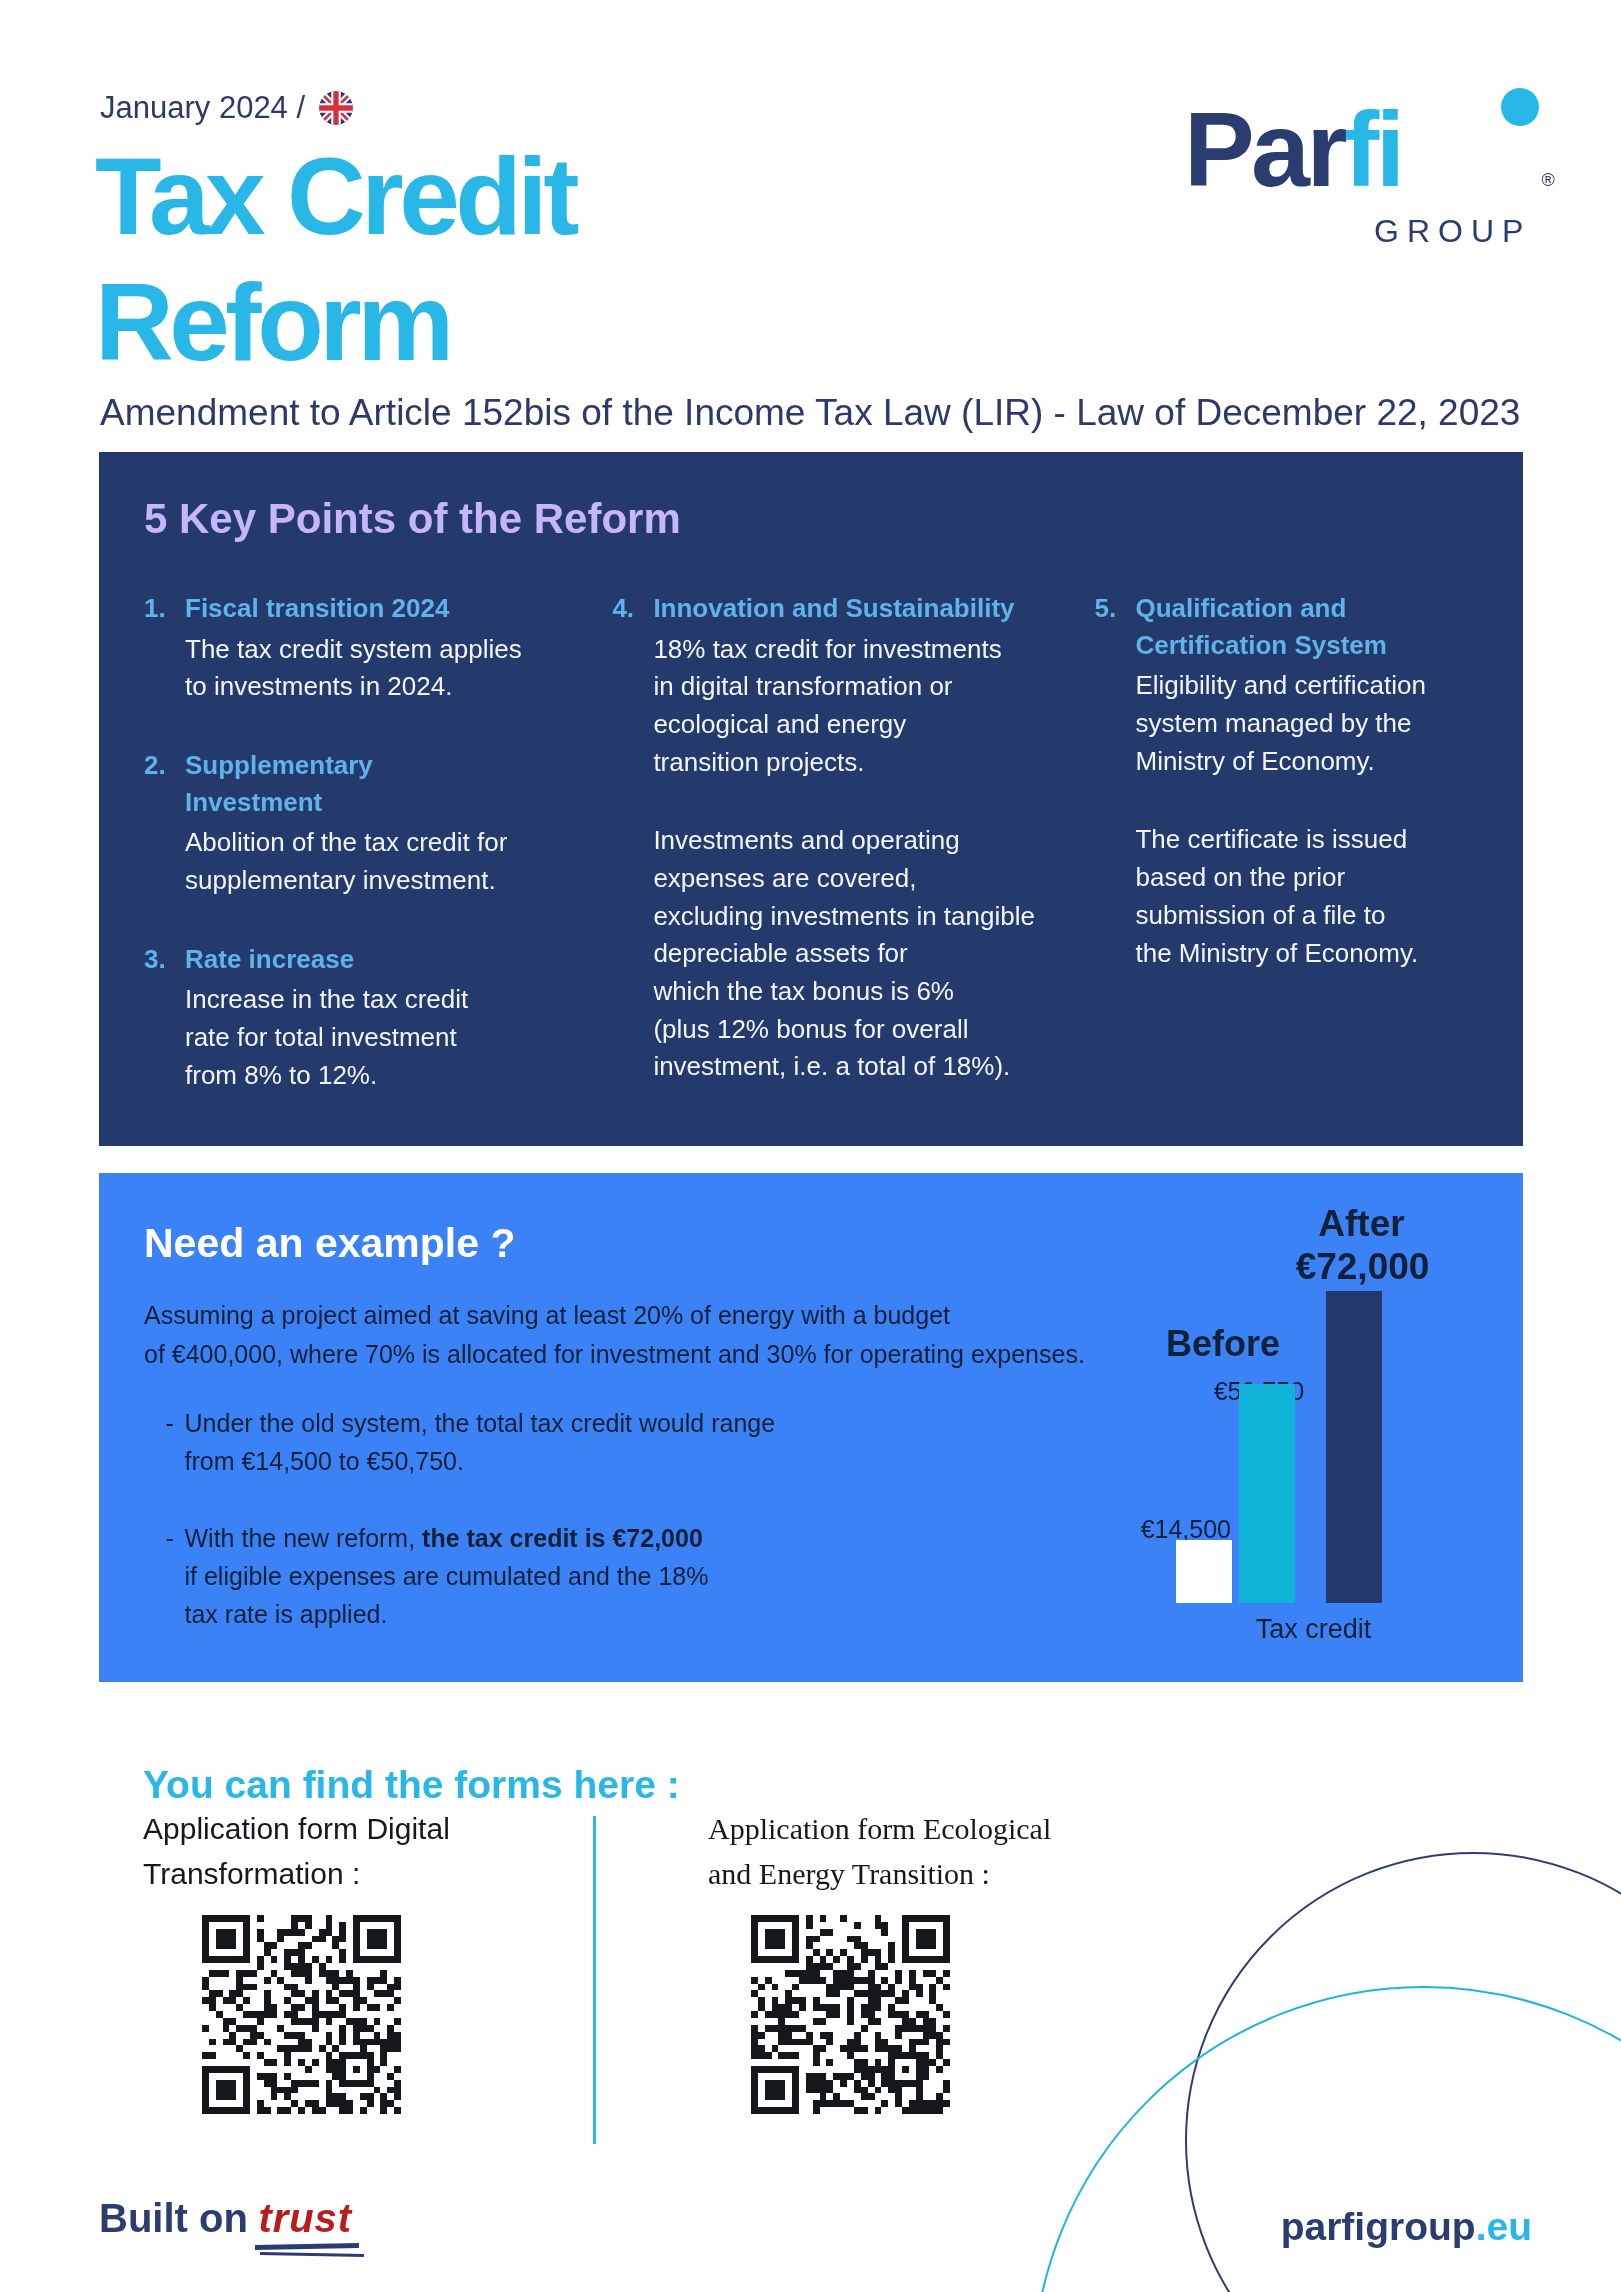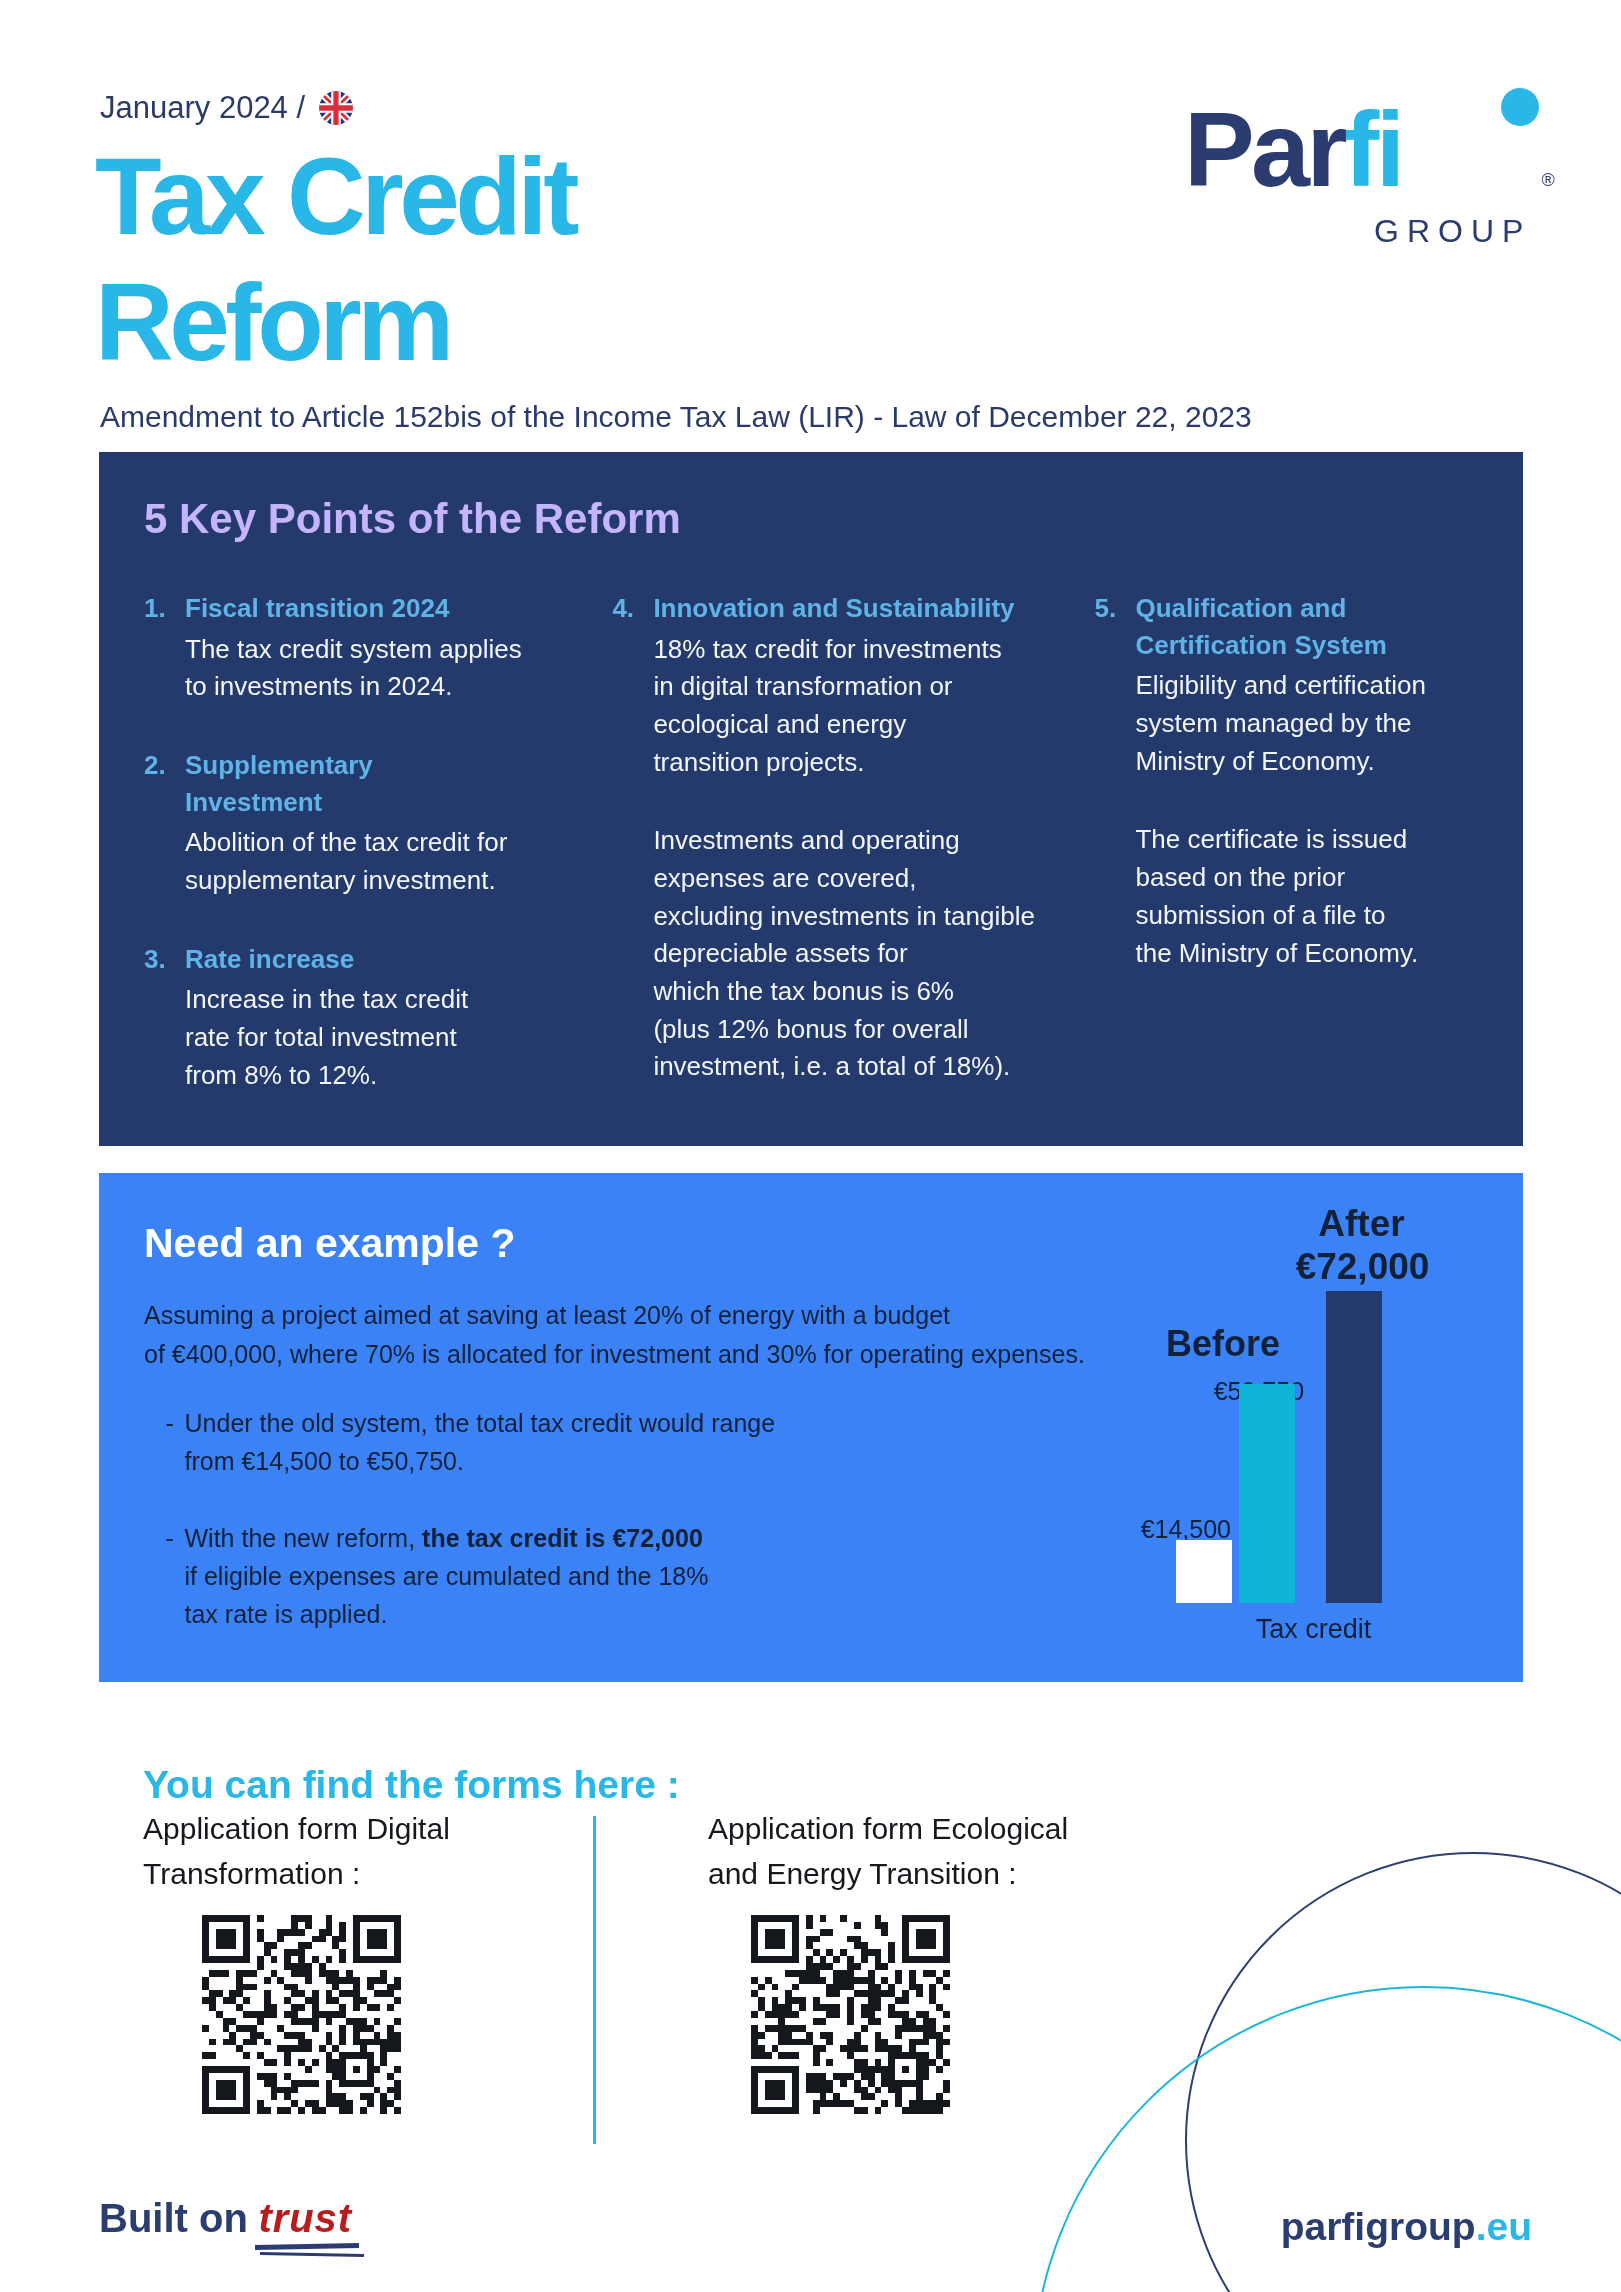--- a/index.html
+++ b/index.html
@@ -18,21 +18,21 @@
     position:absolute; left:95px; top:133px; font-size:109px; font-weight:700;
     color:#29b7e8; line-height:1.16; letter-spacing:-4.5px;
   }
   .logo { position:absolute; left:1184px; top:86px; width:351px; }
   .logo-word { position:relative; font-size:106px; font-weight:700; letter-spacing:-3.6px; line-height:1.2; white-space:nowrap; }
   .logo-navy { color:#2b3c70; }
   .logo-cyan { color:#29b7e8; }
   .logo-dot { position:absolute; right:-3.6px; top:1.8px; width:38px; height:38px; border-radius:50%; background:#29b7e8; }
   .logo-reg { position:absolute; right:-19.7px; bottom:21.5px; font-size:18px; color:#2b3c70; font-weight:400; letter-spacing:0; }
   .logo-group { text-align:right; padding-right:3.6px; font-size:32px; letter-spacing:8px; color:#2b3c70; font-weight:400; margin-top:0px; }
-  .subtitle { position:absolute; left:100px; top:392px; font-size:30px; font-weight:300; color:#2c3a6b; letter-spacing:0px;margin-top:8px; }
+  .subtitle { position:absolute; left:100px; top:392px; font-size:37px; font-weight:300; color:#2c3a6b; letter-spacing:0px; }
 
   
   .keypoints {
     position:absolute; left:99px; top:452px; width:1424px; height:694px;
     background:#243a6d; padding:43px 45px; color:#f2f6fb;
   }
   .keypoints h2 { color:#c4b5fd; font-size:42px; font-weight:700; margin-bottom:47px; }
   .kp-cols { display:flex; gap:25px; }
   .kp-col1 { width:452px; } .kp-col2 { width:466px; } .kp-col3 { width:391px; }
   .point { display:grid; grid-template-columns:41px 1fr; margin-bottom:41px; }
@@ -65,21 +65,21 @@
   .lbl-after-v { left:99px; top:73px;  width:215px; text-align:center; font-size:37px; font-weight:700; }
   .lbl-before  { left:-27px; top:150px; width:188px; text-align:center; font-size:36px; font-weight:700; }
   .lbl-mid     { left:13.4px;  top:204px; width:179px; text-align:center; font-size:25px; font-weight:400; }
   .lbl-min     { left:-104px;top:342px; width:179px; text-align:right;  font-size:25px; font-weight:400; }
   .lbl-axis    { left:68px;  top:441px; width:179px; text-align:center; font-size:27px; font-weight:400; }
 
   
   .forms-heading { position:absolute; left:143px; top:1763px; font-size:39px; font-weight:700; color:#29b7e8; }
   .form-label { position:absolute; top:1806px; font-size:30px; font-weight:300; color:#15181c; line-height:1.5; white-space:pre-line; }
   .form-label-1 { left:143px; width:448px; }
-  .form-label-2 { left:708px; width:484px; }
+  .form-label-2 { left:708px; width:484px;font-family:Liberation Serif, serif; }
   .forms-divider { position:absolute; left:593px; top:1816px; width:2.7px; height:328px; background:#29b7e8; }
   .qr-code { position:absolute; top:1915px; width:199px; height:199px; }
   .qr-1 { left:202px; } .qr-2 { left:751px; }
 
   
   .built-on { position:absolute; left:99px; top:2196px; font-size:40px; font-weight:700; color:#2b3c70; z-index:3; }
   .trust { position:relative; display:inline-block; color:#b91c1c; font-style:italic; margin-left:10.7px; letter-spacing:0.9px; }
   .trust-line1 { position:absolute; left:-3.6px; right:-7.2px; bottom:-7.2px;  height:4.5px; background:#2b3c70; transform:rotate(-1deg); }
   .trust-line2 { position:absolute; left:1.8px;  right:-12.5px; bottom:-14.3px; height:2.7px; background:#2b3c70; transform:rotate(1deg); }
   .site-url { position:absolute; right:90px; top:2205px; font-size:39px; font-weight:700; z-index:3; }

